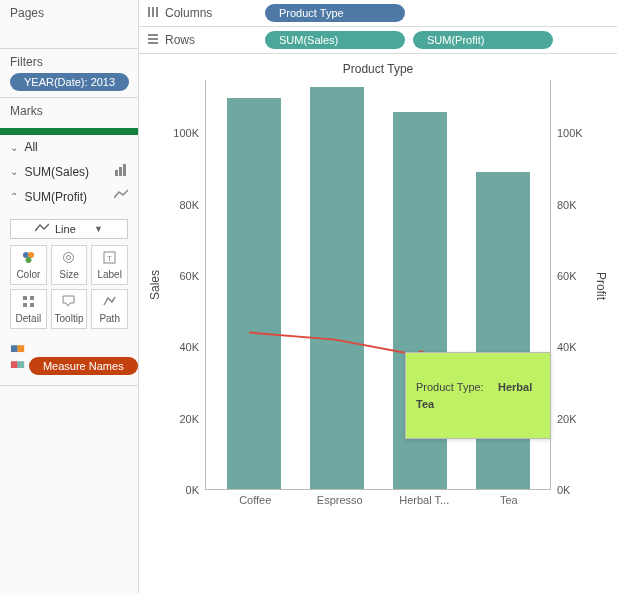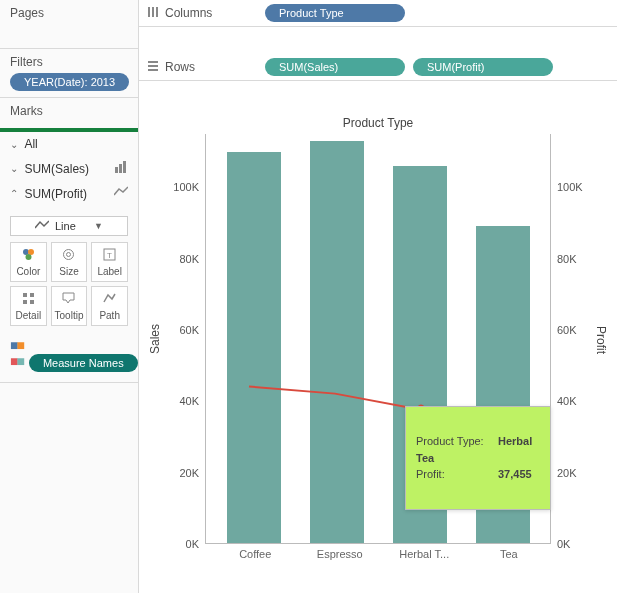--- a/index.html
+++ b/index.html
@@ -11,40 +11,40 @@
     width: 617px;
     height: 593px;
     overflow: hidden;
     display: flex;
   }
   .left-pane {
     width: 139px;
     border-right: 1px solid #d9d9d9;
     background: #fafafa;
   }
-  .right-pane { flex: 1; display: flex; flex-direction: column; gap: 27px; }
+  .right-pane { flex: 1; display: flex; flex-direction: column; }
 
   .shelf-section {
     border-bottom: 1px solid #d9d9d9;
     padding: 6px 10px;
   }
   .shelf-title { font-size: 12px; color: #555; margin-bottom: 4px; }
   .pill {
     display: inline-block;
     color: #fff;
     border-radius: 12px;
     padding: 3px 14px;
     font-size: 11px;
     white-space: nowrap;
   }
   .pill-blue { background: #4e79a7; }
   .pill-teal { background: #4aa79a; }
-  .pill-cyan { background: #0f766e; margin-top: 20px; }
-
-  .marks-box { padding: 6px 10px; border-bottom: 4px solid #15803d; }
+  .pill-cyan { background: #c2410c; margin-top: 20px; }
+
+  .marks-box { padding: 6px 10px; border-bottom: 7px solid #15803d; }
   .marks-list { padding: 0 10px 6px 10px; }
   .marks-row {
     display: flex; align-items: center; justify-content: space-between;
     padding: 5px 0; font-size: 12px; color: #333;
   }
   .chev { font-size: 10px; color: #666; margin-right: 6px; }
   .marks-row .lbl { flex: 1; }
   .mini-icon { font-size: 12px; color: #888; }
 
   .mark-type {
@@ -342,17 +342,16 @@
 
       <div class="x-axis" id="xAxis">
           <div class="x-tick">Coffee</div>
           <div class="x-tick">Espresso</div>
           <div class="x-tick">Herbal T...</div>
           <div class="x-tick">Tea</div>
         </div>
 
       <div class="tooltip" style="left:200px; top:272px;">
         <div><span class="k">Product Type:</span><span class="v">Herbal Tea</span></div>
-        <div><span class="k">Profit:</span><span class="v">37,455</span></div>
       </div>
     </div>
   </div>
 </div>
 
 </body></html>

